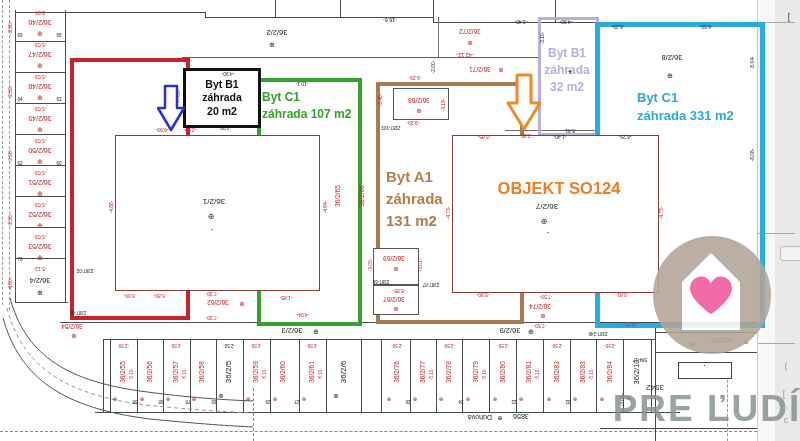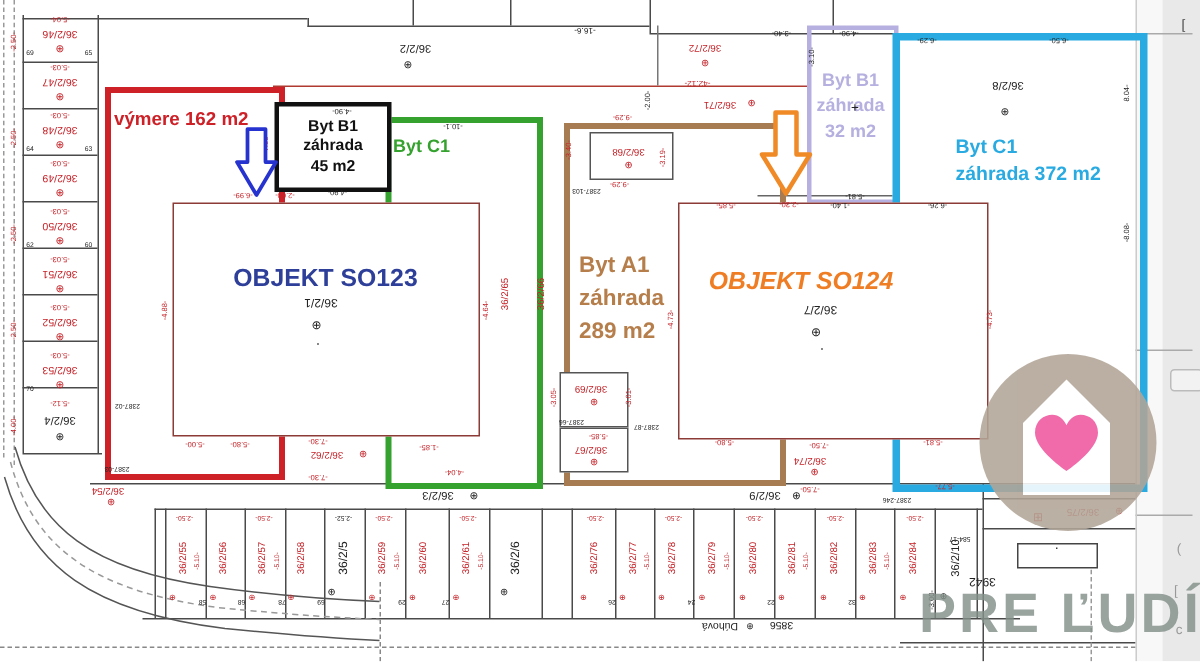--- a/index.html
+++ b/index.html
@@ -126,55 +126,54 @@
   </svg>
 
   <div class="garden g-red"></div>
   <div class="garden g-green"></div>
   <div class="garden g-brown"></div>
   <div class="garden g-lav"></div>
   <div class="garden g-cyan"></div>
 
   <div class="building" id="so123"></div>
   <div class="building" id="so124"></div>
-  <div class="bname" style="left:217px;top:186px;color:var(--obj123-blue);">OBJEKT SO123</div>
-  <div class="bname" style="left:534px;top:188px;color:var(--obj124-orange);font-style:italic;">OBJEKT SO124</div>
+  <div class="bname" style="left:559px;top:188px;color:var(--obj124-orange);">OBJEKT SO124</div>
 
   <div class="wbox" style="left:393px;top:88px;width:54px;height:30px;"></div>
   <div class="wbox" style="left:373px;top:248px;width:44px;height:35px;"></div>
   <div class="wbox" style="left:373px;top:285px;width:44px;height:28px;"></div>
   <div class="garage"></div>
 
   <div class="garden g-black">
     <div class="gtext t-black">
       <div>Byt B1</div>
       <div>záhrada</div>
-      <div>45 m2</div>
+      <div>20 m2</div>
     </div>
   </div>
 
   <div class="gtext t-red">
-    <div>výmere 162 m2</div>
   </div>
   <div class="gtext t-green">
     <div>Byt C1</div>
+    <div>záhrada 107 m2</div>
   </div>
   <div class="gtext t-brown">
     <div>Byt A1</div>
     <div>záhrada</div>
-    <div>289 m2</div>
+    <div>131 m2</div>
   </div>
   <div class="gtext t-lav">
     <div>Byt B1</div>
     <div>záhrada</div>
     <div>32 m2</div>
   </div>
   <div class="gtext t-cyan">
     <div>Byt C1</div>
-    <div>záhrada 372 m2</div>
+    <div>záhrada 331 m2</div>
   </div>
 
   <div>
 
   <span class="map-label" style="left: 40px; top: 22px; transform: translate(-50%, -50%) rotate(180deg); font-size: 7px;">36/2/46</span>
       <span class="map-label" style="left: 40px; top: 33px; transform: translate(-50%, -50%) rotate(0deg); font-size: 7px;">⊕</span>
       <span class="map-label" style="left: 40px; top: 54px; transform: translate(-50%, -50%) rotate(180deg); font-size: 7px;">36/2/47</span>
       <span class="map-label" style="left: 40px; top: 65px; transform: translate(-50%, -50%) rotate(0deg); font-size: 7px;">⊕</span>
       <span class="map-label" style="left: 40px; top: 86px; transform: translate(-50%, -50%) rotate(180deg); font-size: 7px;">36/2/48</span>
       <span class="map-label" style="left: 40px; top: 97px; transform: translate(-50%, -50%) rotate(0deg); font-size: 7px;">⊕</span>

